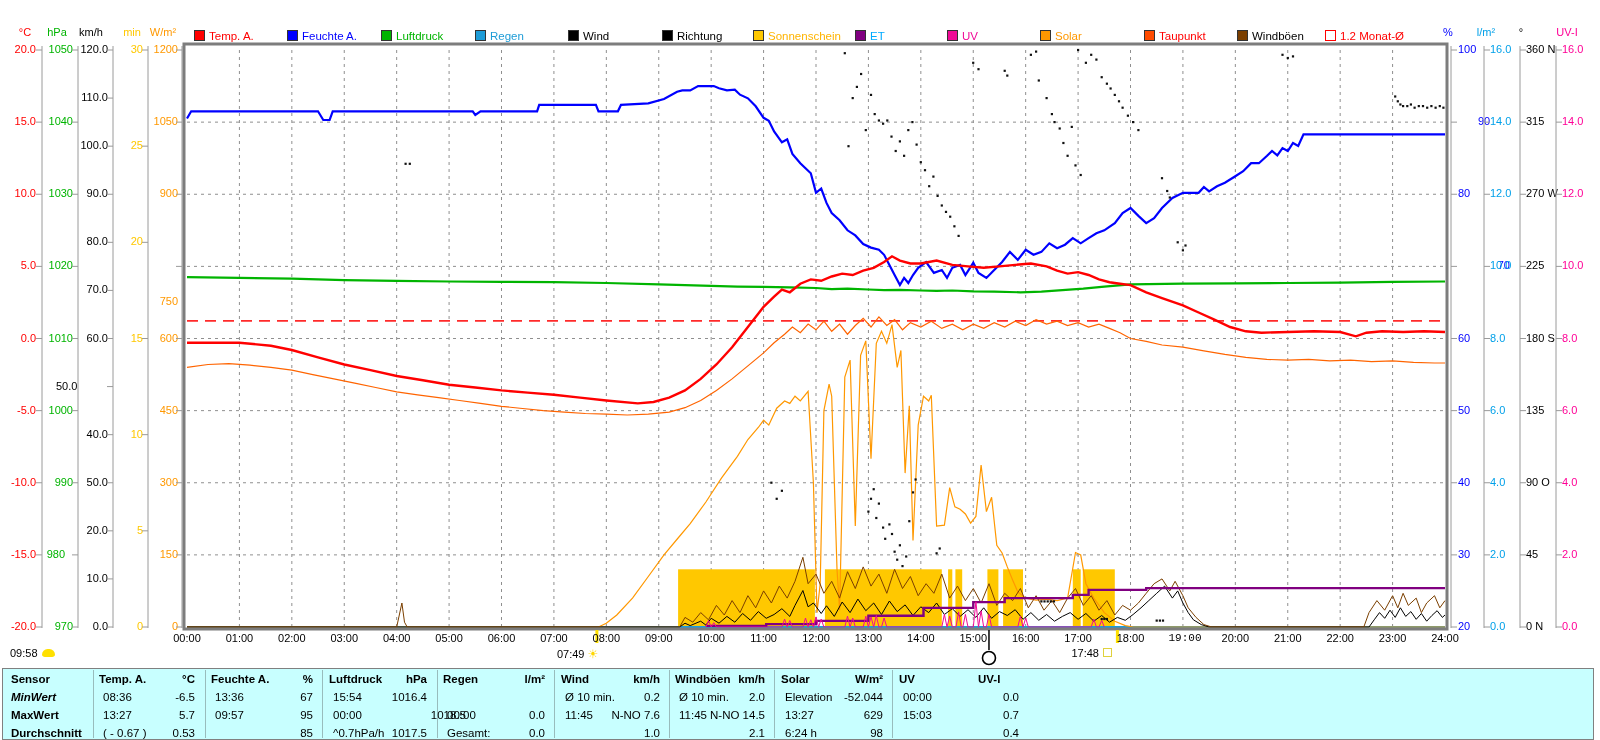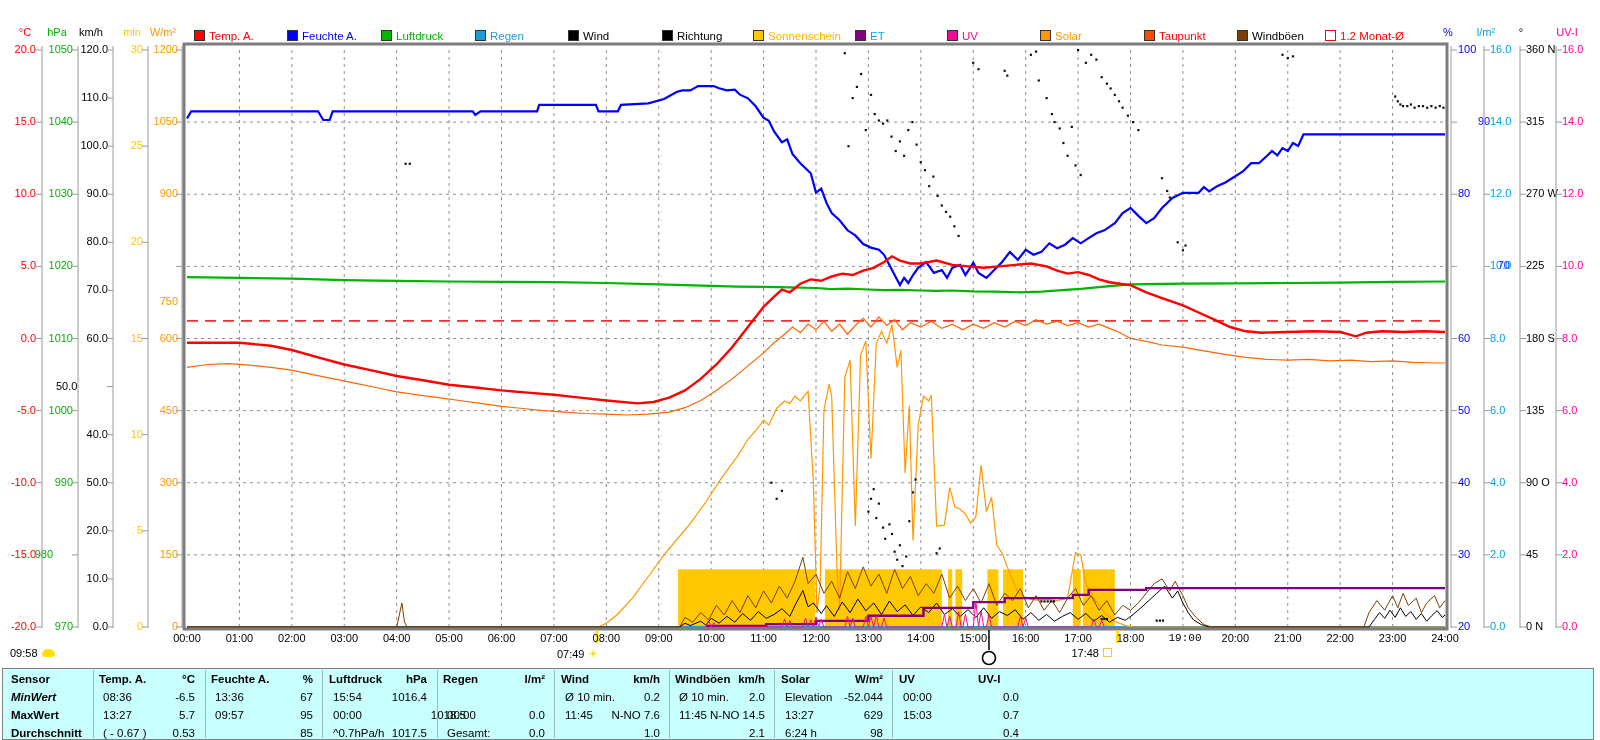--- a/index.html
+++ b/index.html
@@ -53,21 +53,21 @@
       <div class="tick-label" style="left: -16px; width: 52px; text-align: right; top: 547.875px; color: rgb(255, 0, 0);">-15.0</div>
       <div class="tick-label" style="left: -16px; width: 52px; text-align: right; top: 620px; color: rgb(255, 0, 0);">-20.0</div>
       <div class="axis-unit" style="left: 57px; color: rgb(0, 180, 0);">hPa</div>
       <div class="tick-label" style="left: 21px; width: 52px; text-align: right; top: 43px; color: rgb(0, 180, 0);">1050</div>
       <div class="tick-label" style="left: 21px; width: 52px; text-align: right; top: 115.125px; color: rgb(0, 180, 0);">1040</div>
       <div class="tick-label" style="left: 21px; width: 52px; text-align: right; top: 187.25px; color: rgb(0, 180, 0);">1030</div>
       <div class="tick-label" style="left: 21px; width: 52px; text-align: right; top: 259.375px; color: rgb(0, 180, 0);">1020</div>
       <div class="tick-label" style="left: 21px; width: 52px; text-align: right; top: 331.5px; color: rgb(0, 180, 0);">1010</div>
       <div class="tick-label" style="left: 21px; width: 52px; text-align: right; top: 403.625px; color: rgb(0, 180, 0);">1000</div>
       <div class="tick-label" style="left: 21px; width: 52px; text-align: right; top: 475.75px; color: rgb(0, 180, 0);">990</div>
-      <div class="tick-label" style="left: 21px; width: 32px; text-align: right; top: 547.875px; color: rgb(0, 180, 0);">980</div>
+      <div class="tick-label" style="left: 21px; width: 44px; text-align: right; top: 547.875px; color: rgb(0, 180, 0);">980</div>
       <div class="tick-label" style="left: 21px; width: 52px; text-align: right; top: 620px; color: rgb(0, 180, 0);">970</div>
       <div class="axis-unit" style="left: 91px; color: rgb(0, 0, 0);">km/h</div>
       <div class="tick-label" style="left: 56px; width: 52px; text-align: right; top: 43px; color: rgb(0, 0, 0);">120.0</div>
       <div class="tick-label" style="left: 56px; width: 52px; text-align: right; top: 91.0833px; color: rgb(0, 0, 0);">110.0</div>
       <div class="tick-label" style="left: 56px; width: 52px; text-align: right; top: 139.167px; color: rgb(0, 0, 0);">100.0</div>
       <div class="tick-label" style="left: 56px; width: 52px; text-align: right; top: 187.25px; color: rgb(0, 0, 0);">90.0</div>
       <div class="tick-label" style="left: 56px; width: 52px; text-align: right; top: 235.333px; color: rgb(0, 0, 0);">80.0</div>
       <div class="tick-label" style="left: 56px; width: 52px; text-align: right; top: 283.417px; color: rgb(0, 0, 0);">70.0</div>
       <div class="tick-label" style="left: 56px; width: 52px; text-align: right; top: 331.5px; color: rgb(0, 0, 0);">60.0</div>
       <div class="tick-label" style="left: 56px; width: 52px; text-align: left; top: 379.583px; color: rgb(0, 0, 0);">50.0</div>

